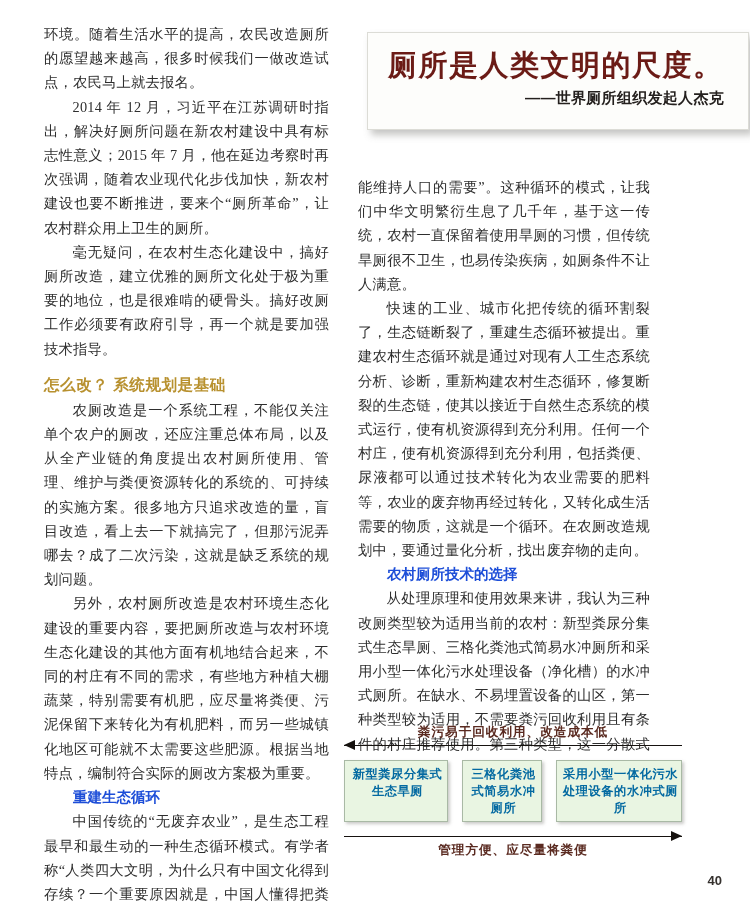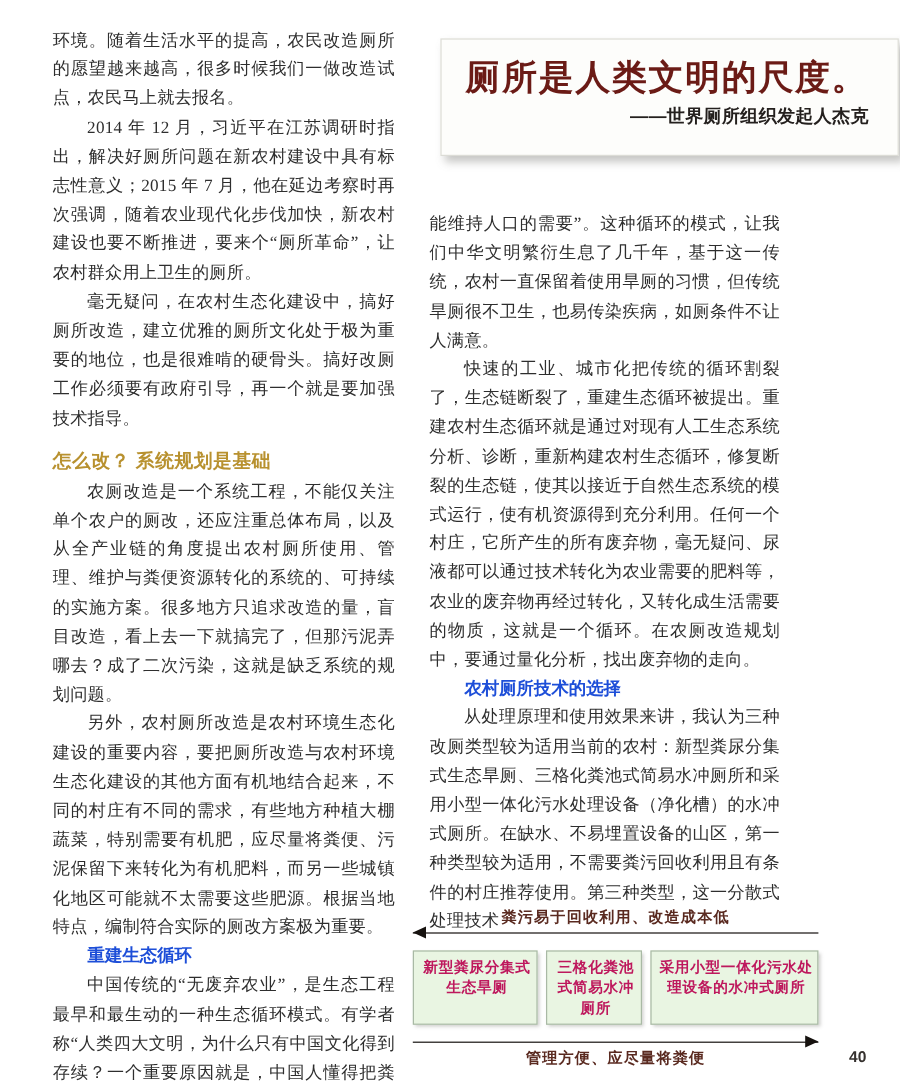--- a/index.html
+++ b/index.html
@@ -102,21 +102,21 @@
     font-weight: bold;
     color: #24201e;
     letter-spacing: 0.3px;
     padding-right: 6px;
   }
 
   
   .diagram {
     position: absolute;
     left: 344px;
-    top: 756px;
+    top: 724px;
     width: 338px;
   }
   .diagram-caption {
     text-align: center;
     font-size: 12.6px;
     font-weight: bold;
     font-family: "Liberation Serif", "DejaVu Serif", serif;
     color: #5a2a20;
     letter-spacing: 1px;
     line-height: 16px;
@@ -158,26 +158,26 @@
     background: #e9f5e2;
     border: 1px solid #a9b9a5;
     box-shadow: 2px 2px 3px rgba(140,140,135,0.45);
     box-sizing: border-box;
     padding: 5px 1px 4px 4px;
     text-align: center;
     font-family: "Liberation Serif", "DejaVu Serif", serif;
     font-size: 12.2px;
     line-height: 17px;
     letter-spacing: 0.6px;
-    color: #be185d;
+    color: #0369a1;
     font-weight: bold;
   }
   .dbox.b1 { width: 104px; }
   .dbox.b2 { width: 80px; }
-  .dbox.b3 { width: 140px; }
+  .dbox.b3 { width: 126px; }
 
   
   .page-number {
     position: absolute;
     right: 28px;
     bottom: 22px;
     font-family: "Liberation Sans", "DejaVu Sans", sans-serif;
     font-size: 13px;
     font-weight: bold;
     color: #35312e;
@@ -203,21 +203,21 @@
     <p class="body-text">中国传统的“无废弃农业”，是生态工程最早和最生动的一种生态循环模式。有学者称“人类四大文明，为什么只有中国文化得到存续？一个重要原因就是，中国人懂得把粪便作为资源利用，使得粮食</p>
   </div>
 
   <div class="quote-card">
     <div class="quote-text">厕所是人类文明的尺度。</div>
     <div class="quote-attrib">——世界厕所组织发起人杰克</div>
   </div>
 
   <div class="col-right">
     <p class="body-text cont">能维持人口的需要”。这种循环的模式，让我们中华文明繁衍生息了几千年，基于这一传统，农村一直保留着使用旱厕的习惯，但传统旱厕很不卫生，也易传染疾病，如厕条件不让人满意。</p>
-    <p class="body-text">快速的工业、城市化把传统的循环割裂了，生态链断裂了，重建生态循环被提出。重建农村生态循环就是通过对现有人工生态系统分析、诊断，重新构建农村生态循环，修复断裂的生态链，使其以接近于自然生态系统的模式运行，使有机资源得到充分利用。任何一个村庄，它所产生的所有废弃物，毫无疑问、尿液都可以通过技术转化为农业需要的肥料等，农业的废弃物再经过转化，又转化成生活需要的物质，这就是一个循环。在农厕改造规划中，要通过量化分析，找出废弃物的走向。</p>
+    <p class="body-text">快速的工业、城市化把传统的循环割裂了，生态链断裂了，重建生态循环被提出。重建农村生态循环就是通过对现有人工生态系统分析、诊断，重新构建农村生态循环，修复断裂的生态链，使其以接近于自然生态系统的模式运行，使有机资源得到充分利用。任何一个村庄，使有机资源得到充分利用，包括粪便、尿液都可以通过技术转化为农业需要的肥料等，农业的废弃物再经过转化，又转化成生活需要的物质，这就是一个循环。在农厕改造规划中，要通过量化分析，找出废弃物的走向。</p>
 
     <h3 class="sub-heading">农村厕所技术的选择</h3>
 
     <p class="body-text">从处理原理和使用效果来讲，我认为三种改厕类型较为适用当前的农村：新型粪尿分集式生态旱厕、三格化粪池式简易水冲厕所和采用小型一体化污水处理设备（净化槽）的水冲式厕所。在缺水、不易埋置设备的山区，第一种类型较为适用，不需要粪污回收利用且有条件的村庄推荐使用。第三种类型，这一分散式处理技术</p>
   </div>
 
   <div class="diagram">
     <div class="diagram-caption">粪污易于回收利用、改造成本低</div>
     <div class="arrow-row">
       <div class="arrow-line"></div>

